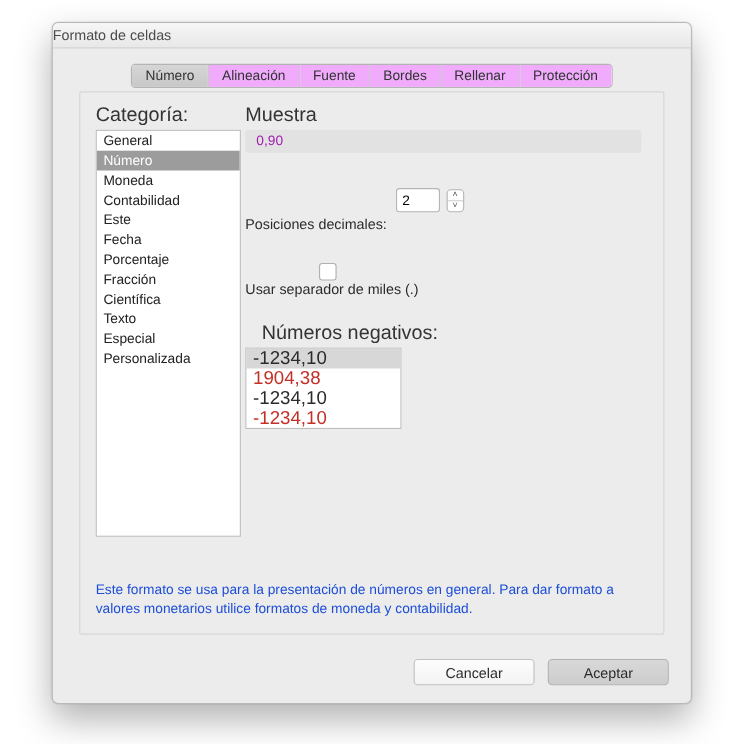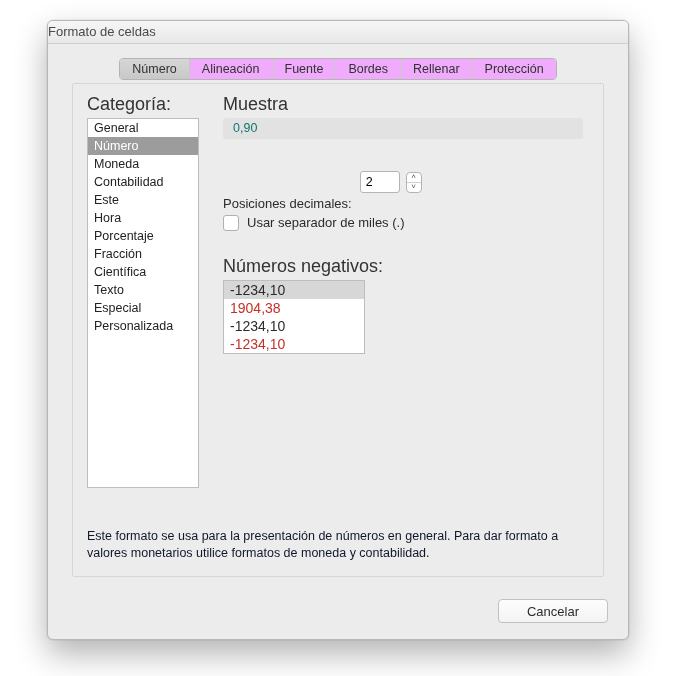--- a/index.html
+++ b/index.html
@@ -79,21 +79,21 @@
     left: 14px;
     top: 10px;
     width: 120px;
   }
   .label {
     font-size: 18px;
     color: #333;
     margin-bottom: 3px;
   }
   .listbox {
-    width: 112px;
+    width: 132px;
     height: 370px;
     background: #fff;
     border: 1px solid #bdbdbd;
     box-sizing: border-box;
     overflow: hidden;
     font-size: 12.5px;
   }
   .listbox .item {
     padding: 1px 6px;
     line-height: 16px;
@@ -114,21 +114,21 @@
 
   .sample-box {
     margin-top: 1px;
     width: 360px;
     height: 21px;
     line-height: 21px;
     padding: 0 10px;
     background: #e2e2e2;
     border-radius: 3px;
     font-size: 12.5px;
-    color: #0f766e;
+    color: #a21caf;
     box-sizing: border-box;
   }
 
   .row {
     display: flex;
     align-items: center;
     margin-top: 14px;
   }
   .row .lbl { margin-right: 8px; margin-top: 43px; }
 
@@ -160,55 +160,56 @@
     justify-content: center;
     font-size: 8px;
     line-height: 8px;
     color: #555;
     cursor: default;
   }
   .stepper div:first-child { border-bottom: 1px solid #d0d0d0; }
 
   .checkbox {
     display: inline-flex;
-    align-items: flex-start;
-    margin-top: 4px;
+    align-items: center;
+    margin-top: 28px;
+    flex-direction: column;
   }
   .checkbox .box {
     width: 14px;
     height: 14px;
     border: 1px solid #b0b0b0;
     border-radius: 3px;
     background: #fff;
     margin-right: 8px;
   }
 
-  .neg-label { margin-top: 22px; }
+  .neg-label { margin-top: 22px; margin-left: 15px; }
   .neg-list {
     margin-top: 3px;
     width: 140px;
     background: #fff;
     border: 1px solid #bdbdbd;
-    font-size: 14px;
+    font-size: 17px;
   }
   .neg-list .nitem {
     padding: 1px 6px;
     line-height: 16px;
     cursor: default;
   }
   .neg-list .nitem.sel { background: #d7d7d7; }
   .neg-list .nitem.red { color: #c43028; }
 
   .description {
     position: absolute;
     left: 14px;
     right: 14px;
     bottom: 14px;
     font-size: 12.5px;
-    color: #0f172a;
+    color: #1d4ed8;
     line-height: 1.35;
   }
 
   .footer {
     position: absolute;
     right: 20px;
     bottom: 16px;
     display: flex;
     gap: 12px;
   }
@@ -253,21 +254,21 @@
     <div class="content">
 
       <div class="col-left">
         <div class="label">Categoría:</div>
         <div class="listbox" id="category-list">
             <div class="item">General</div>
             <div class="item selected">Número</div>
             <div class="item">Moneda</div>
             <div class="item">Contabilidad</div>
             <div class="item">Este</div>
-            <div class="item">Hora</div>
+            <div class="item">Fecha</div>
             <div class="item">Porcentaje</div>
             <div class="item">Fracción</div>
             <div class="item">Científica</div>
             <div class="item">Texto</div>
             <div class="item">Especial</div>
             <div class="item">Personalizada</div>
           </div>
       </div>
 
       <div class="col-right">
@@ -297,16 +298,17 @@
             <div class="nitem red">-1234,10</div>
           </div>
 
       </div>
 
       <div class="description">Este formato se usa para la presentación de números en general. Para dar formato a valores monetarios utilice formatos de moneda y contabilidad.</div>
     </div>
 
     <div class="footer">
       <div class="btn">Cancelar</div>
+      <div class="btn default">Aceptar</div>
     </div>
 
   </div>
 </div>
 
 </body></html>

